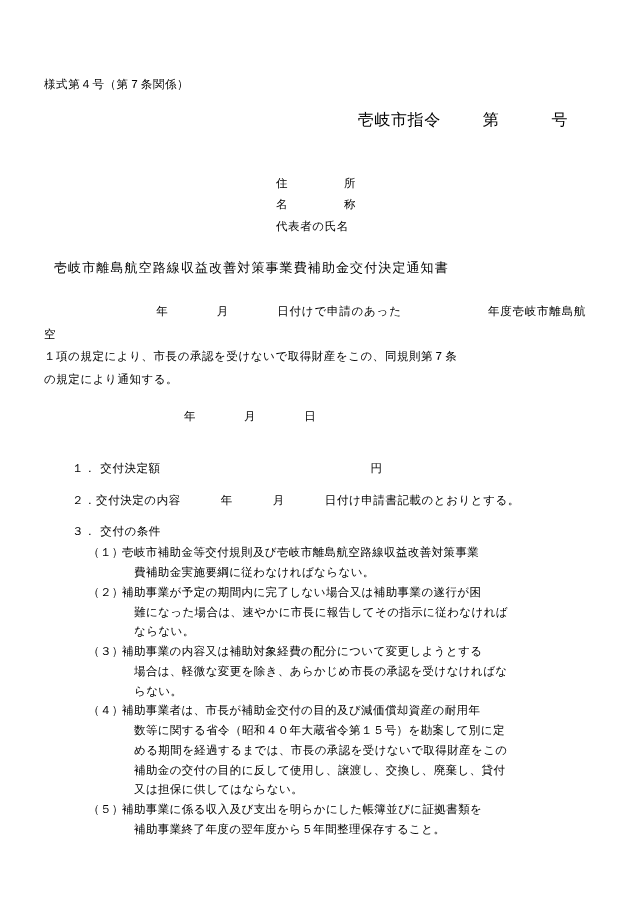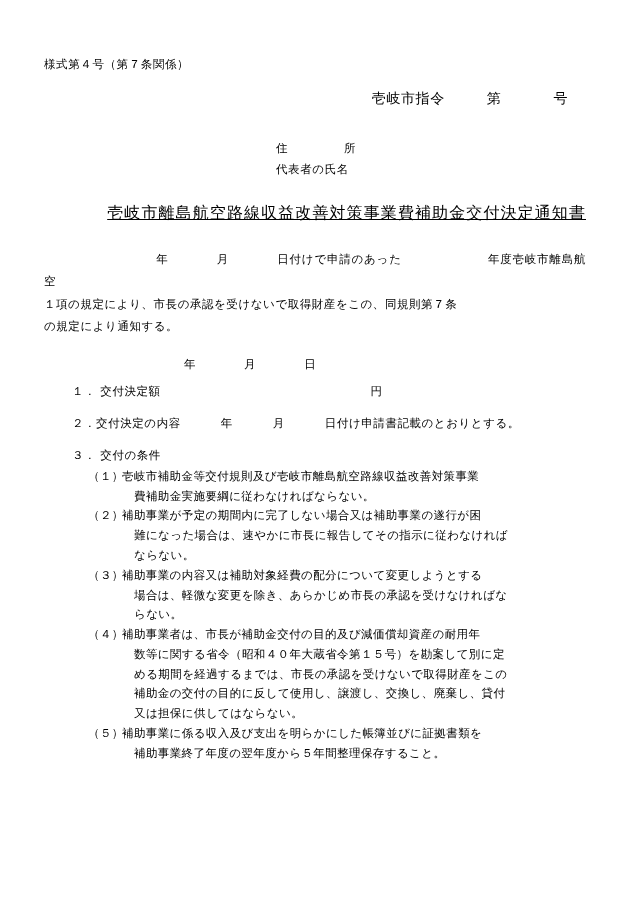--- a/index.html
+++ b/index.html
@@ -15,73 +15,72 @@
     font-size: 11px;
     line-height: 1.55;
     position: relative;
     overflow: hidden;
   }
   .page {
     position: relative;
     width: 630px;
     height: 783px;
     box-sizing: border-box;
-    padding: 56px 44px 20px 44px;
+    padding: 76px 44px 20px 44px;
   }
   .form-no {
     font-size: 11.5px;
     letter-spacing: 0.6px;
     margin-bottom: 14px;
   }
   .doc-no {
     text-align: right;
-    font-size: 14px;
+    font-size: 16px;
     letter-spacing: 0.6px;
     padding-right: 18px;
-    margin-bottom: 28px;
+    margin-bottom: 40px;
   }
   .doc-no .gap-sm { display: inline-block; width: 42px; }
   .doc-no .gap-md { display: inline-block; width: 52px; }
 
   .addressee {
     margin-left: 232px;
     font-size: 11.5px;
     letter-spacing: 0.6px;
     line-height: 1.9;
     margin-bottom: 20px;
   }
   .addressee .lbl {
     display: inline-block;
   }
   .addressee .sp {
     display: inline-block;
     width: 56px;
   }
 
   .title {
-    text-align: right;
-    font-size: 16px;
+    text-align: left;
+    font-size: 13px;
     letter-spacing: 1.1px;
     margin: 14px 0 22px 0;
     padding-left: 10px;
-    text-decoration: underline;
   }
 
   .body-para {
     font-size: 11.5px;
     letter-spacing: 0.55px;
     line-height: 1.95;
     text-align: justify;
   }
   .blank-m { display: inline-block; width: 48px; }
   .blank-l { display: inline-block; width: 86px; }
   .blank-xl { display: inline-block; width: 112px; }
 
   .date-line {
-    margin: 18px 0 10px 0;
+    margin: 18px 0 34px 0;
     padding-left: 140px;
     font-size: 11.5px;
     letter-spacing: 0.6px;
   }
   .mayor-line {
     margin: 14px 0 26px 0;
     padding-left: 330px;
     font-size: 11.5px;
     letter-spacing: 0.6px;
   }
@@ -137,20 +136,23 @@
 
   <div class="doc-no">
     <span>壱岐市指令</span><span class="gap-sm"></span><span>第</span><span class="gap-md"></span><span>号</span>
   </div>
 
   <div class="addressee">
     <div>
       <span class="lbl">住</span><span class="sp"></span><span class="lbl">所</span>
     </div>
     <div>
+      <span class="lbl">名</span><span class="sp"></span><span class="lbl">称</span>
+    </div>
+    <div>
       <span class="lbl">代表者の氏名</span>
     </div>
   </div>
 
   <div class="title">壱岐市離島航空路線収益改善対策事業費補助金交付決定通知書</div>
 
   <div class="body-para">
     <div>
       <span class="blank-xl"></span><span>年</span><span class="blank-m"></span><span>月</span><span class="blank-m"></span><span>日付けで申請のあった</span><span class="blank-l"></span><span>年度壱岐市離島航空</span>
     </div>

